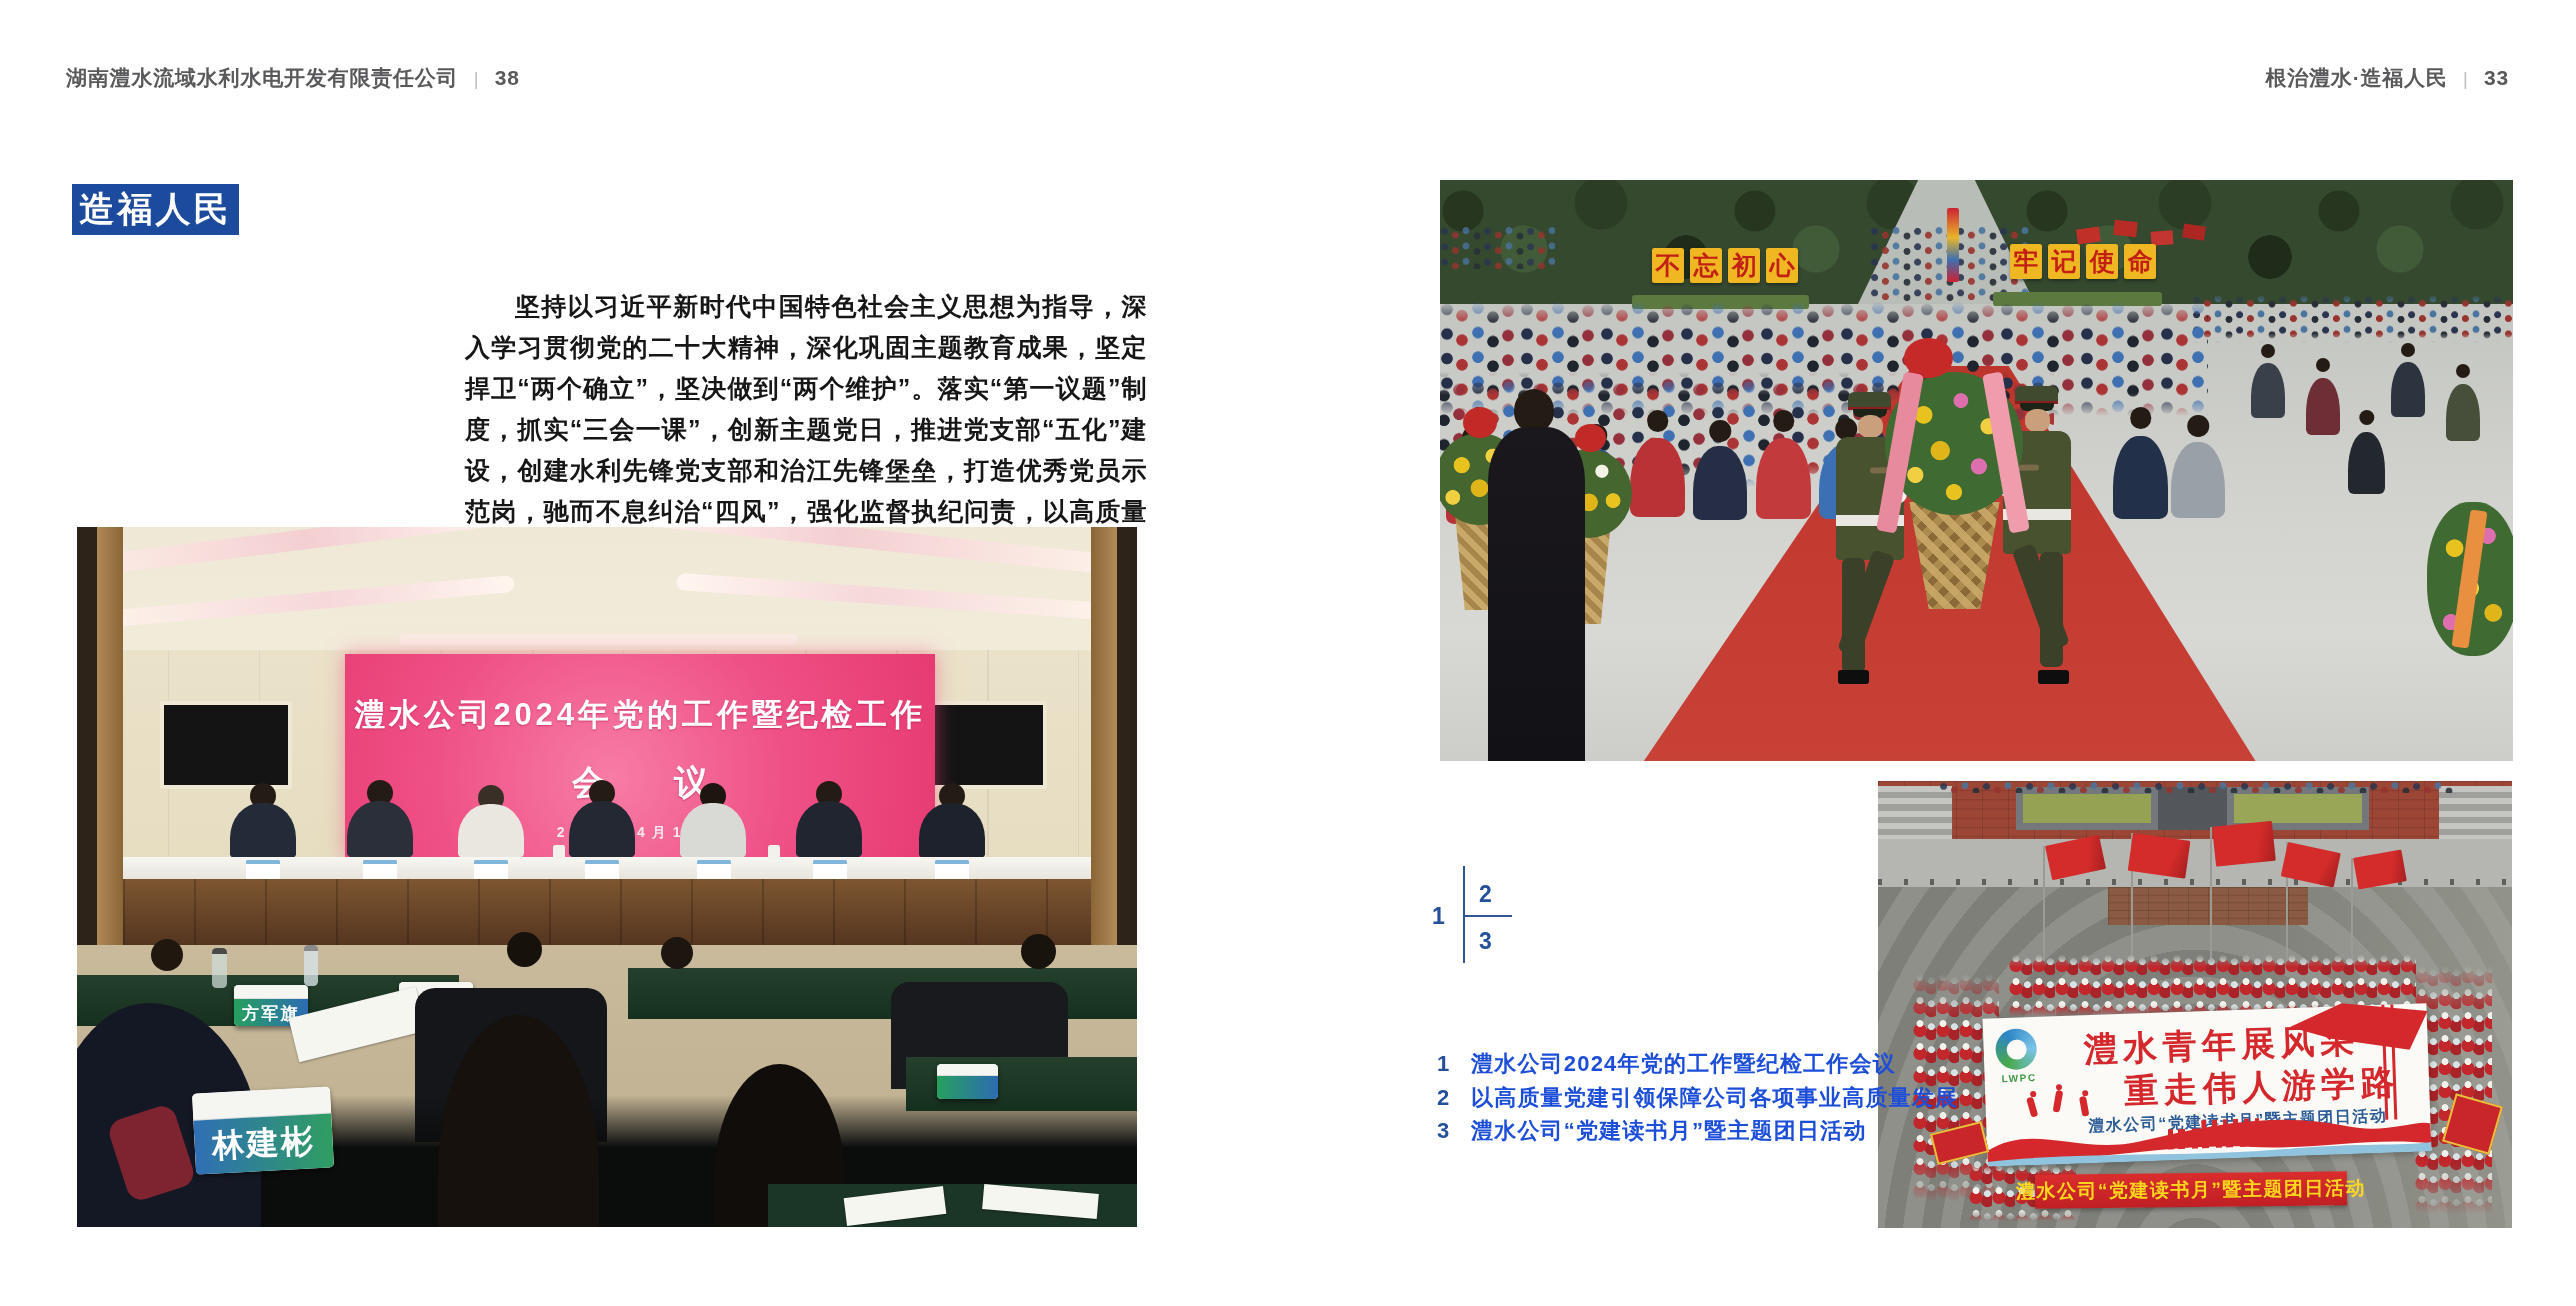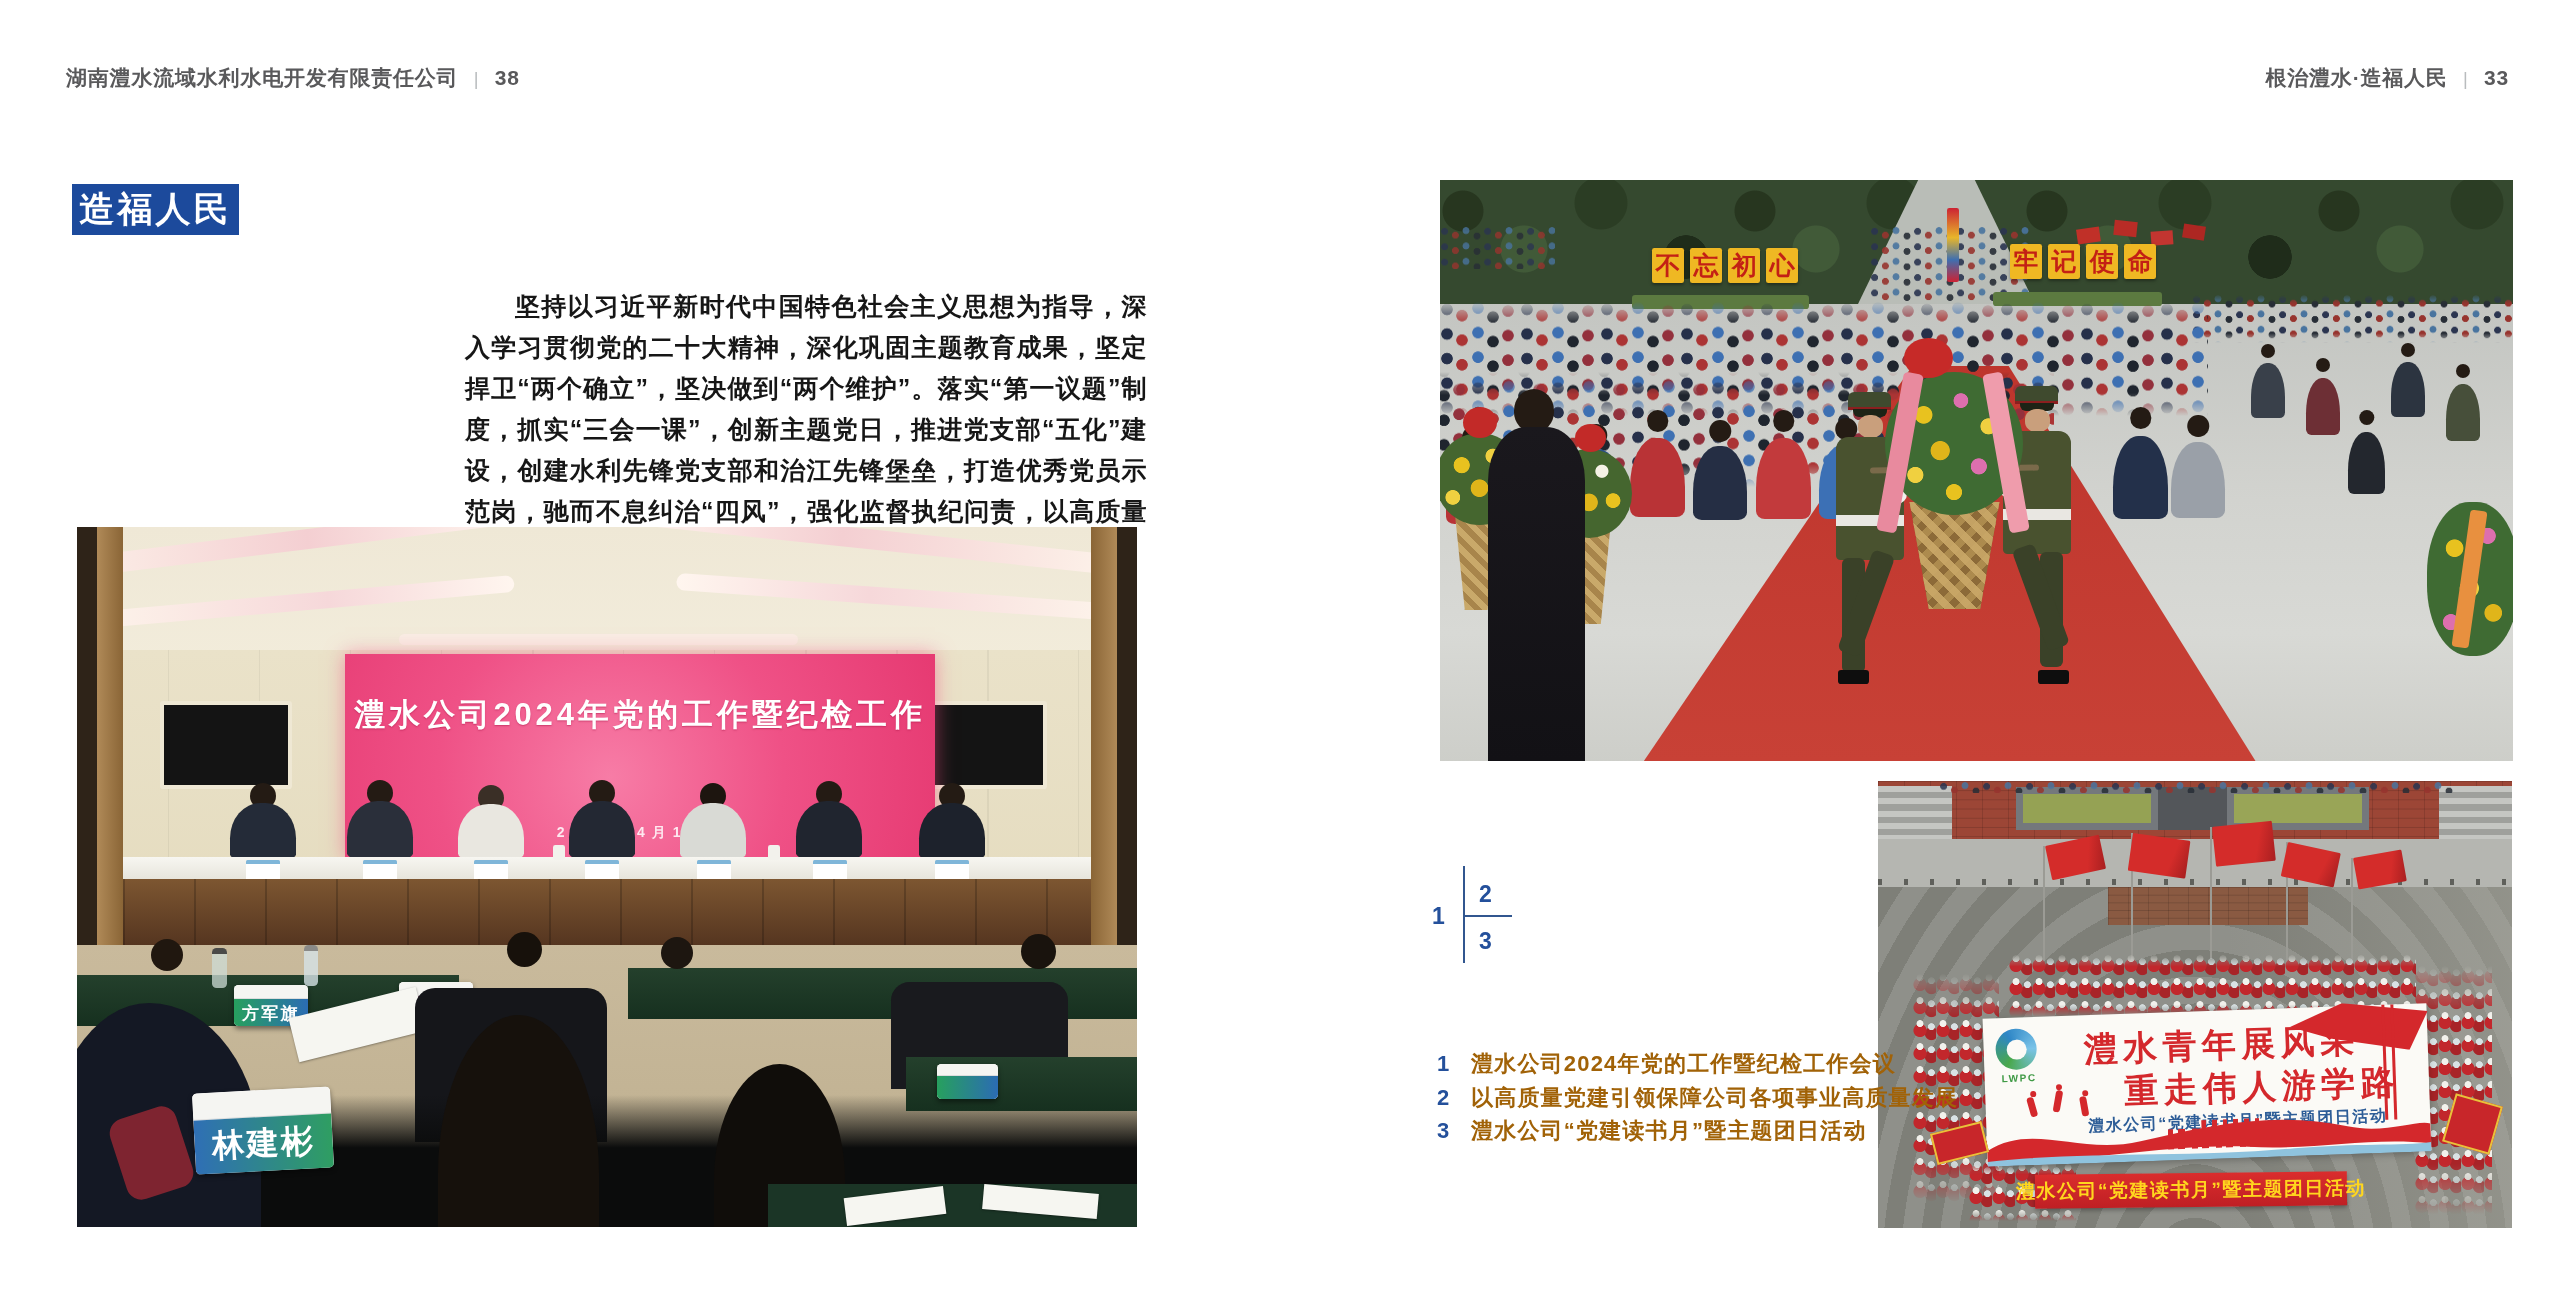--- a/index.html
+++ b/index.html
@@ -7,21 +7,21 @@
   .abs{position:absolute;}
   .hdr{font-size:21px;font-weight:bold;color:#59595b;letter-spacing:0.8px;display:flex;align-items:baseline;}
   .hdr .divider{color:#b9bcbe;font-weight:400;padding:0 15.4px;font-size:18.4px;}
   .badge{background:#1c4a9c;color:#ffffff;font-size:35px;font-weight:bold;letter-spacing:3.1px;display:flex;align-items:center;justify-content:center;}
   .para{font-size:25px;line-height:41px;font-weight:600;color:#161616;text-align:justify;text-indent:2em;letter-spacing:0.4px;}
   .photo{overflow:hidden;}
   .keynum{font-size:23px;font-weight:bold;color:#24509b;}
   .keyline{background:#31568f;}
   .caprow{position:absolute;display:flex;align-items:baseline;}
   .capnum{font-size:22px;font-weight:bold;color:#24509b;width:34px;flex:0 0 auto;}
-  .captext{font-size:22px;font-weight:600;color:#a16207;letter-spacing:1.2px;white-space:nowrap;}
+  .captext{font-size:22px;font-weight:600;color:#1d4ed8;letter-spacing:1.2px;white-space:nowrap;}
   .person{position:absolute;}
   .person>.hd{position:absolute;top:0;left:50%;transform:translateX(-50%);border-radius:50%;background:#241b14;}
   .person>.bd{position:absolute;left:0;right:0;bottom:0;top:26%;border-radius:46% 46% 16% 16%/62% 62% 10% 10%;}
   .crowdA{background-image:radial-gradient(circle at 7px 8.4px,#26304a 5.4px,transparent 6.1px),radial-gradient(circle at 22px 14.6px,#ab3434 5.4px,transparent 6.1px),radial-gradient(circle at 38px 7px,#3e70b2 5.4px,transparent 6.1px),radial-gradient(circle at 53px 16px,#1f252e 5.4px,transparent 6.1px),radial-gradient(circle at 68px 10px,#93303c 5.4px,transparent 6.1px);background-size:80px 24.6px;}
   .crowdB{background-image:radial-gradient(circle at 4.6px 5.4px,#2b3550 3.1px,transparent 3.8px),radial-gradient(circle at 15.4px 9.2px,#97342e 3.1px,transparent 3.8px),radial-gradient(circle at 26px 4.6px,#49749f 3.1px,transparent 3.8px),radial-gradient(circle at 37px 10px,#272d36 3.1px,transparent 3.8px);background-size:43px 15.4px;}
   .redcrowd{background-image:radial-gradient(circle at 7px 4.6px,#f2f1ec 3.1px,transparent 3.8px),radial-gradient(circle at 7px 11.5px,#c2272c 6.1px,transparent 7px),radial-gradient(circle at 18.4px 7.7px,#d9e2e4 3.1px,transparent 3.8px),radial-gradient(circle at 18.4px 14.6px,#a82428 6.1px,transparent 7px);background-size:23px 23px;}
   .fadeY{-webkit-mask-image:linear-gradient(180deg,transparent,#000 20%,#000 80%,transparent);mask-image:linear-gradient(180deg,transparent,#000 20%,#000 80%,transparent);}
   .signchar{width:32px;height:35px;background:#efb823;color:#c32015;font-size:25px;font-weight:bold;display:flex;align-items:center;justify-content:center;border-radius:2.3px;box-shadow:0 1.5px 3.1px rgba(0,0,0,.35);}
   .flag3{position:absolute;}
   .flag3>.pole{position:absolute;left:0;top:0;width:2.3px;height:100%;background:#9b9b95;}
@@ -66,20 +66,21 @@
     <div class="abs" style="left:0;top:0;width:20px;height:100%;background:#2e2318;"></div>
     <div class="abs" style="left:20px;top:0;width:26px;height:100%;background:linear-gradient(90deg,#b08a58,#8a6536);"></div>
     <div class="abs" style="right:20px;top:0;width:26px;height:100%;background:linear-gradient(90deg,#8a6536,#b08a58);"></div>
     <div class="abs" style="right:0;top:0;width:20px;height:100%;background:#2e2318;"></div>
 
     <div class="abs" style="left:83px;top:174px;width:124px;height:80px;background:#141414;border:4.6px solid #efe8d4;border-radius:3.1px;"></div>
     <div class="abs" style="left:838px;top:174px;width:124px;height:80px;background:#141414;border:4.6px solid #efe8d4;border-radius:3.1px;"></div>
 
     <div class="abs" style="left:268px;top:127px;width:590px;height:205px;background:radial-gradient(circle at 45% 60%,#f77ca6 0%,#ef5186 50%,#e63a72 100%);box-shadow:0 0 18.4px rgba(238,79,130,.55);">
       <div class="abs" style="left:0;top:40px;width:100%;text-align:center;color:#fff;font-weight:bold;font-size:31px;letter-spacing:3.8px;text-shadow:0 0.8px 1.5px rgba(170,20,70,.5);">澧水公司2024年党的工作暨纪检工作</div>
+      <div class="abs" style="left:0;top:106px;width:100%;text-align:center;color:#fff;font-weight:bold;font-size:34px;text-shadow:0 0.8px 1.5px rgba(170,20,70,.5);">会　　议</div>
       <div class="abs" style="left:0;top:170px;width:100%;text-align:center;color:rgba(255,255,255,.85);font-weight:bold;font-size:14px;letter-spacing:7px;">2024年4月12日</div>
     </div>
 
     <div class="person" style="left:153px;top:256px;width:66px;height:77px;">
         <div class="hd" style="width:26px;height:26px;"></div>
         <div class="bd" style="background:#242b38;"></div>
       </div>
     <div class="person" style="left:270px;top:253px;width:66px;height:79px;">
         <div class="hd" style="width:26px;height:26px;"></div>
         <div class="bd" style="background:#2a2f3a;"></div>

